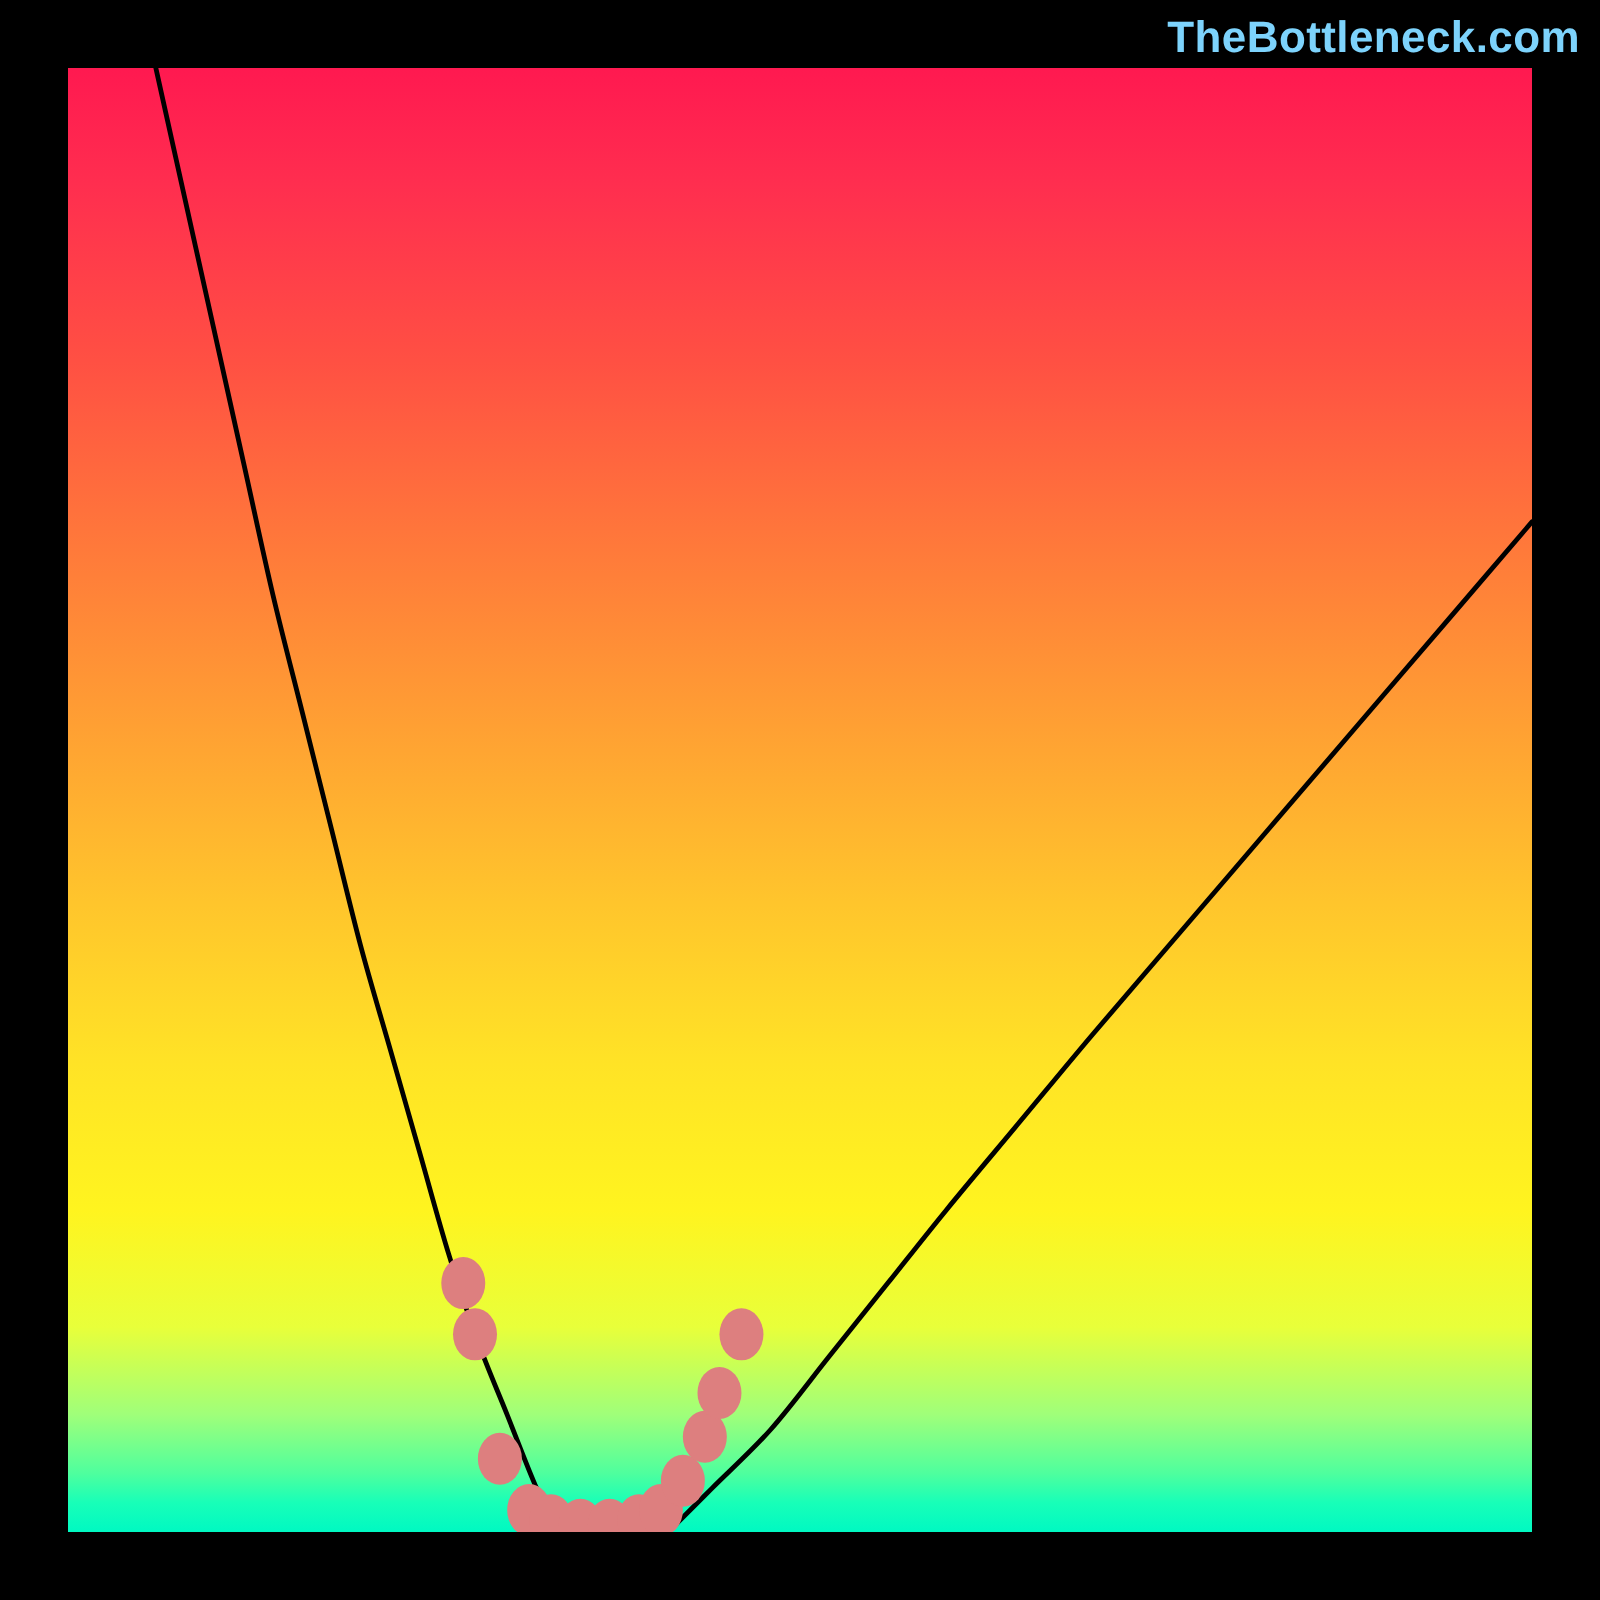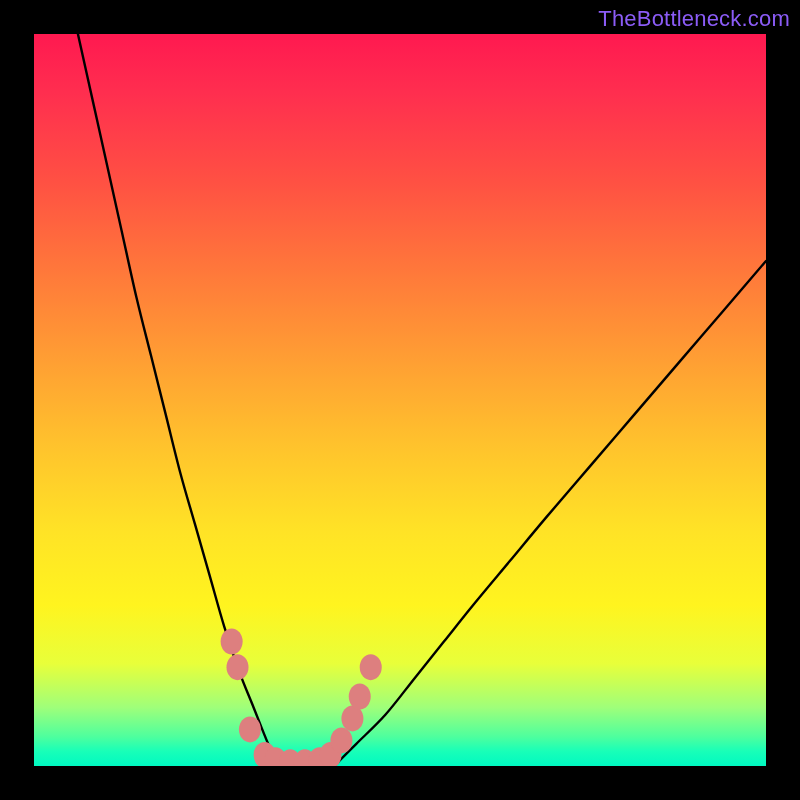--- a/index.html
+++ b/index.html
@@ -38,23 +38,23 @@
       #9fff7a 92%,
       #4eff9e 96%,
       #18ffb8 98%,
       #00f9c2 100%
     );
   }
   .watermark {
     position: absolute;
     top: 6px;
     right: 10px;
-    color: #8b5cf6;
+    color: #7dd3fc;
     font-size: 22px;
-    font-weight: 400;
+    font-weight: 700;
     letter-spacing: 0.2px;
   }
   svg.overlay {
     position: absolute;
     left: 0;
     top: 0;
   }
 </style>
 </head>
 <body>

